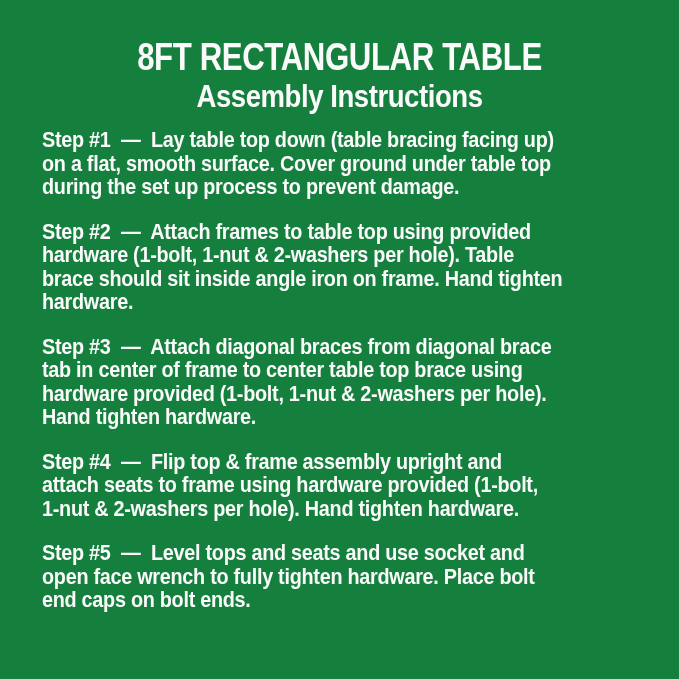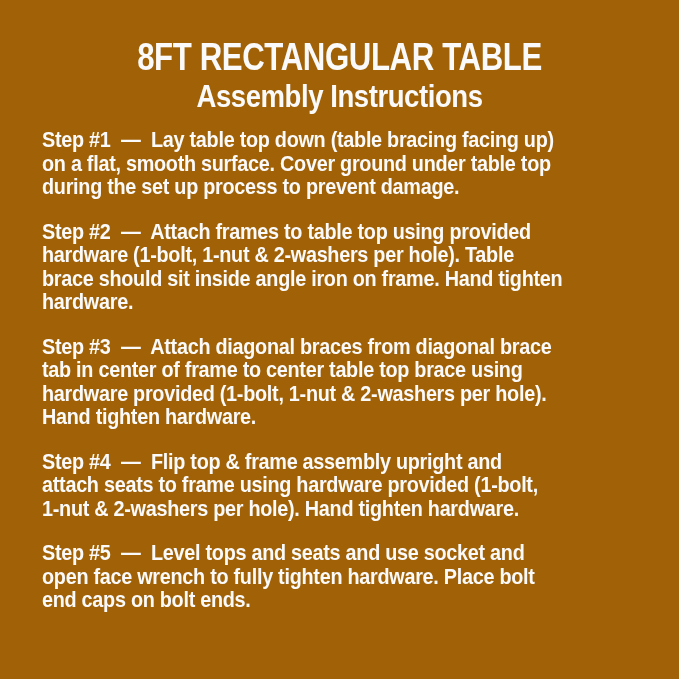--- a/index.html
+++ b/index.html
@@ -4,21 +4,21 @@
 <style>
   html, body {
     margin: 0;
     padding: 0;
     background: #000000;
   }
   .canvas {
     position: relative;
     width: 679px;
     height: 679px;
-    background: #a16207;
+    background: #15803d;
     color: #fafafa;
     font-family: "Liberation Sans", sans-serif;
     overflow: hidden;
   }
   .title {
     position: absolute;
     top: 35px;
     left: 0;
     width: 679px;
     margin: 0;

